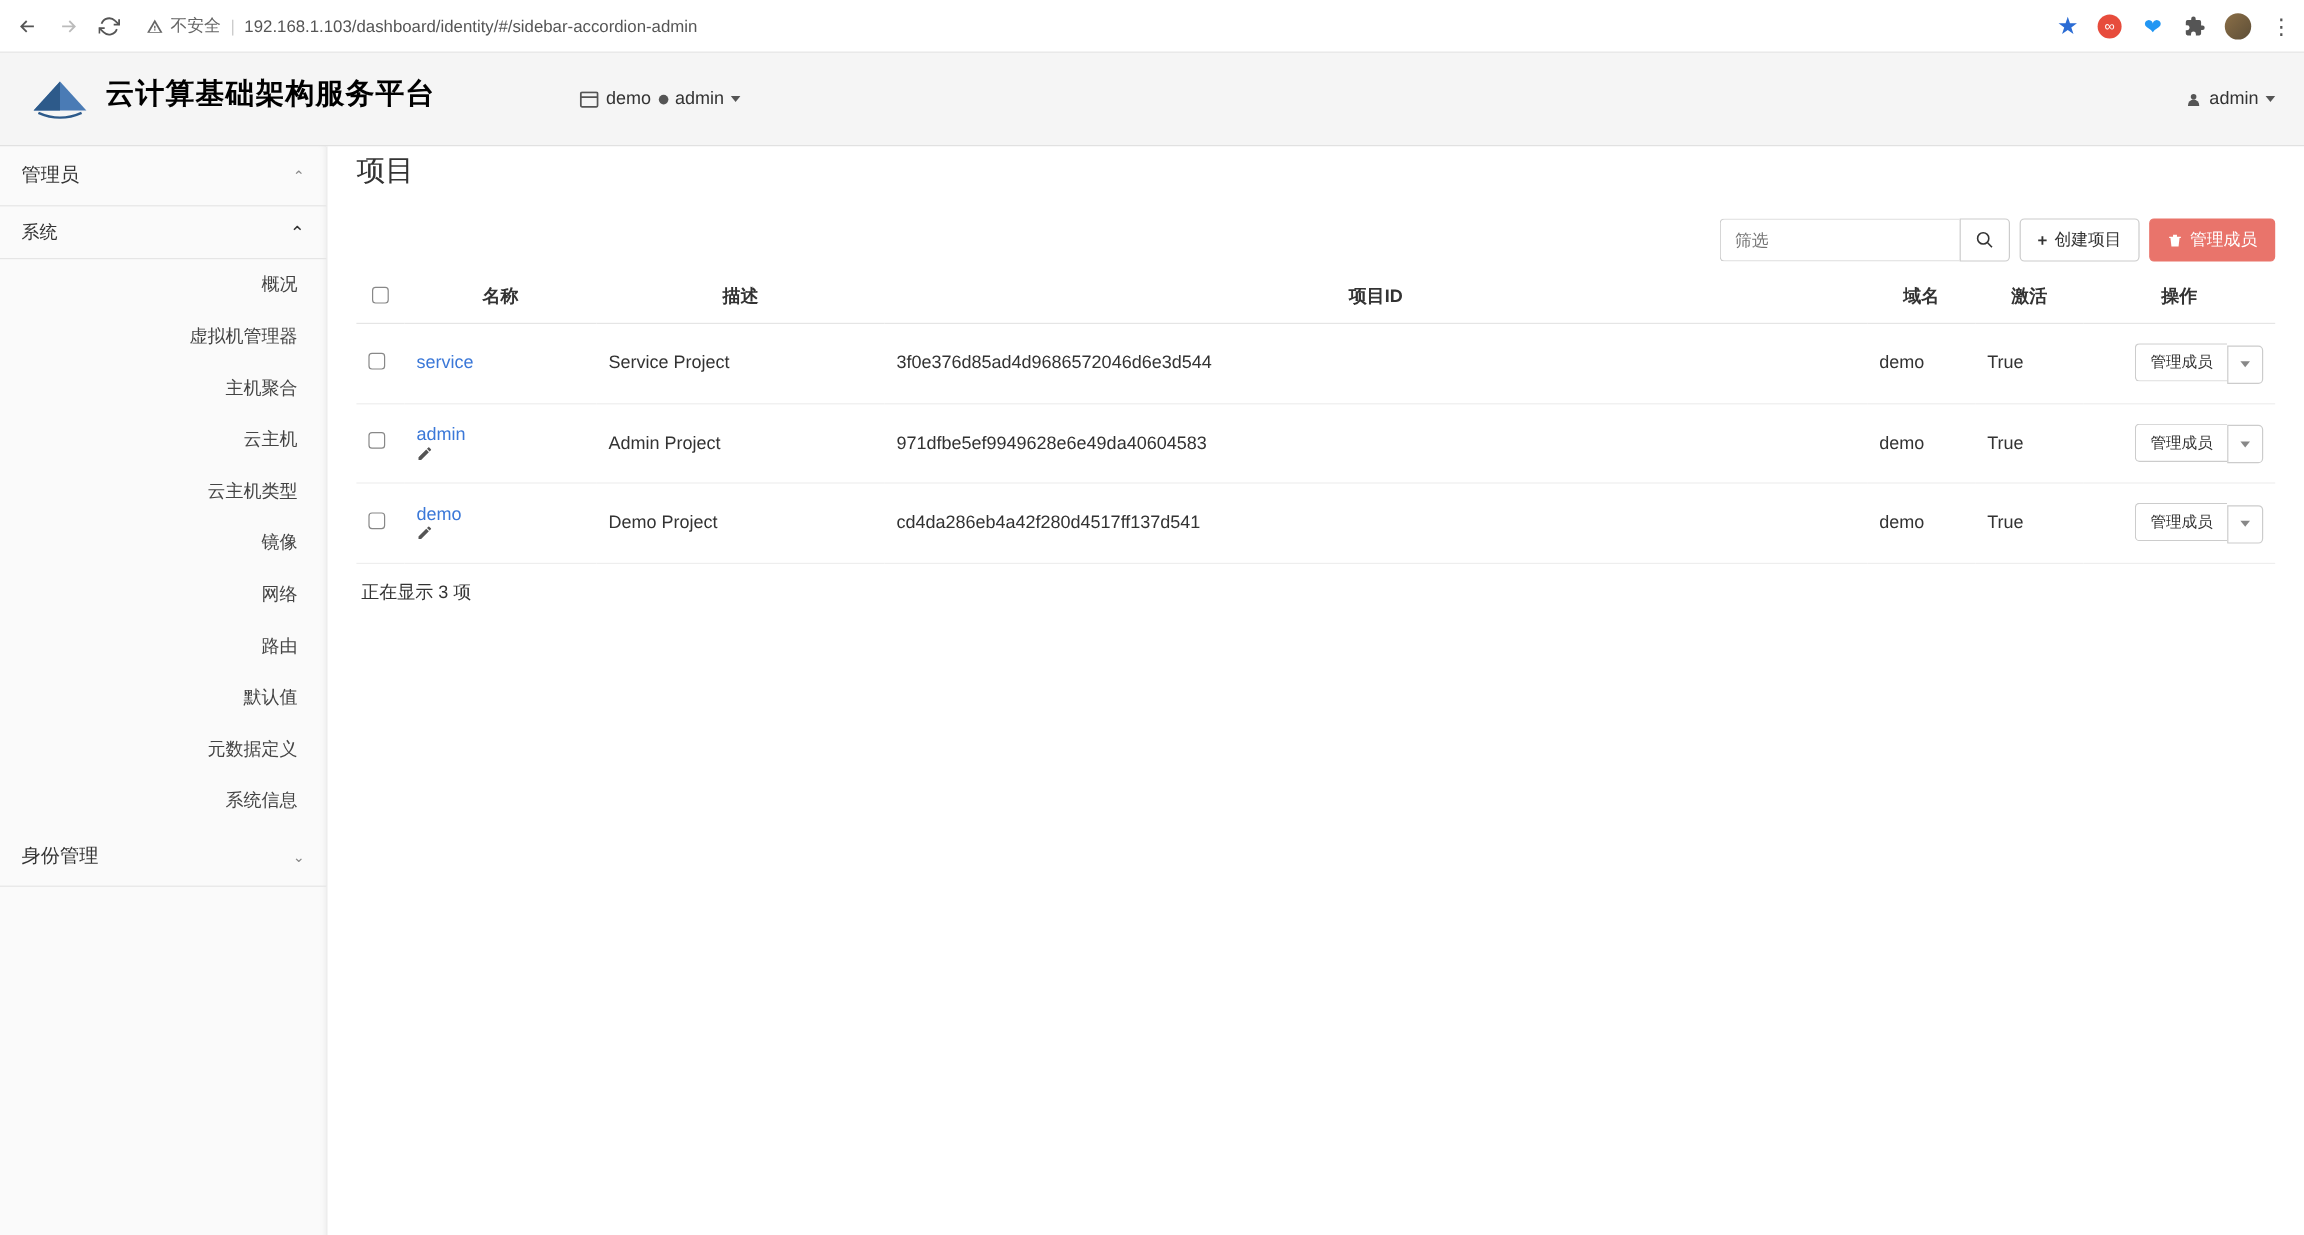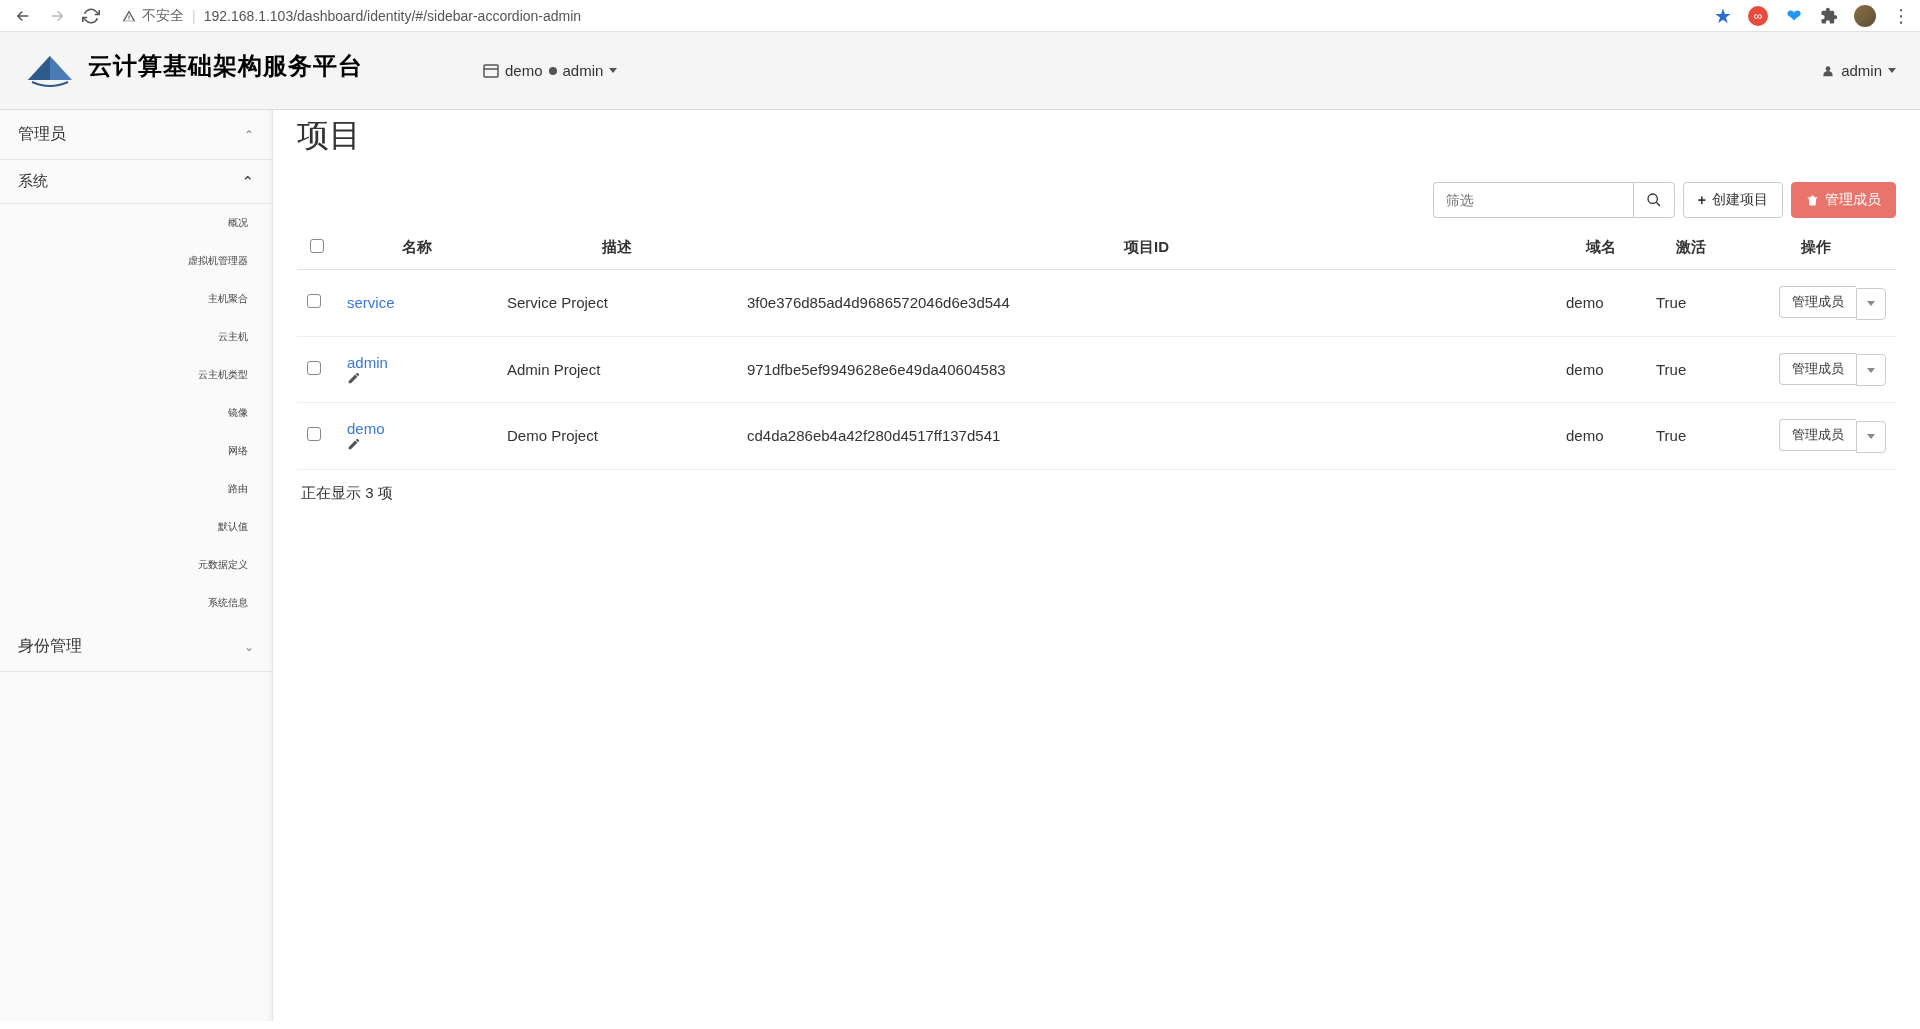--- a/index.html
+++ b/index.html
@@ -1,19 +1,19 @@
 <!DOCTYPE html>
 <html><head>
 <meta charset="utf-8">
 <style>
 * { box-sizing: border-box; margin: 0; padding: 0; }
 body { font-family: -apple-system, "Helvetica Neue", Arial, sans-serif; font-size: 14px; color: #333; background: #fff; }
 
 
-.browser-bar { height: 32px; display: flex; align-items: center; padding: 0 12px; gap: 12px; border-bottom: 1px solid #e0e0e0; background: #fff; }
+.browser-bar { height: 44px; display: flex; align-items: center; padding: 0 12px; gap: 12px; border-bottom: 1px solid #e0e0e0; background: #fff; }
 .browser-bar .nav-btn { width: 22px; height: 22px; display: flex; align-items: center; justify-content: center; color: #555; cursor: pointer; }
 .url-bar { flex: 1; display: flex; align-items: center; gap: 8px; color: #555; font-size: 14px; padding: 0 8px; }
 .url-bar .insecure { color: #666; display: flex; align-items: center; gap: 6px; }
 .url-bar .url-text { color: #555; }
 .browser-right { display: flex; align-items: center; gap: 16px; color: #555; }
 .ext-icon { width: 20px; height: 20px; border-radius: 50%; display: inline-flex; align-items: center; justify-content: center; font-size: 12px; }
 .ext-red { background: #e74c3c; color: #fff; }
 .ext-blue { color: #2196f3; font-size: 18px; }
 .avatar { width: 22px; height: 22px; border-radius: 50%; background: linear-gradient(135deg,#8b6f47,#5d4e37); }
 .dots { font-size: 18px; color: #555; letter-spacing: -2px; }
@@ -29,24 +29,24 @@
 
 
 .layout { display: flex; }
 .sidebar { width: 273px; background: #fafafa; border-right: 1px solid #e5e5e5; min-height: calc(100vh - 118px); box-shadow: inset -4px 0 6px -4px rgba(0,0,0,0.08); }
 .content { flex: 1; padding: 0 24px 24px; background: #fff; }
 
 
 .side-section-head { padding: 14px 18px; font-size: 16px; color: #333; display: flex; justify-content: space-between; align-items: center; border-bottom: 1px solid #e5e5e5; cursor: pointer; }
 .side-section-head .chev { color: #888; font-size: 12px; }
 .side-sub-head { padding: 12px 18px; border-bottom: 1px solid #e5e5e5; font-size: 15px; color: #333; display: flex; justify-content: space-between; align-items: center; cursor: pointer; text-align: center; }
-.side-item { padding: 12px 24px 12px 18px; text-align: right; color: #444; font-size: 10px; cursor: pointer; }
-
-
-.page-title { font-size: 32px; font-weight: 500; color: #333; padding: 4px 0 24px; }
+.side-item { padding: 12px 24px 12px 18px; text-align: right; color: #444; font-size: 15px; cursor: pointer; }
+
+
+.page-title { font-size: 24px; font-weight: 500; color: #333; padding: 4px 0 24px; }
 
 
 .toolbar { display: flex; justify-content: flex-end; gap: 8px; margin-bottom: 8px; }
 .filter-group { display: flex; }
 .filter-input { width: 200px; height: 36px; border: 1px solid #ccc; border-right: none; border-radius: 4px 0 0 4px; padding: 0 12px; font-size: 14px; outline: none; }
 .filter-btn { width: 42px; height: 36px; border: 1px solid #ccc; border-radius: 0 4px 4px 0; background: #fff; display: flex; align-items: center; justify-content: center; cursor: pointer; }
 .btn { height: 36px; padding: 0 14px; border: 1px solid #ccc; border-radius: 4px; background: #fff; font-size: 14px; display: inline-flex; align-items: center; gap: 6px; cursor: pointer; color: #333; }
 .btn-danger { background: #e9746b; border-color: #e9746b; color: #fff; }
 
 

